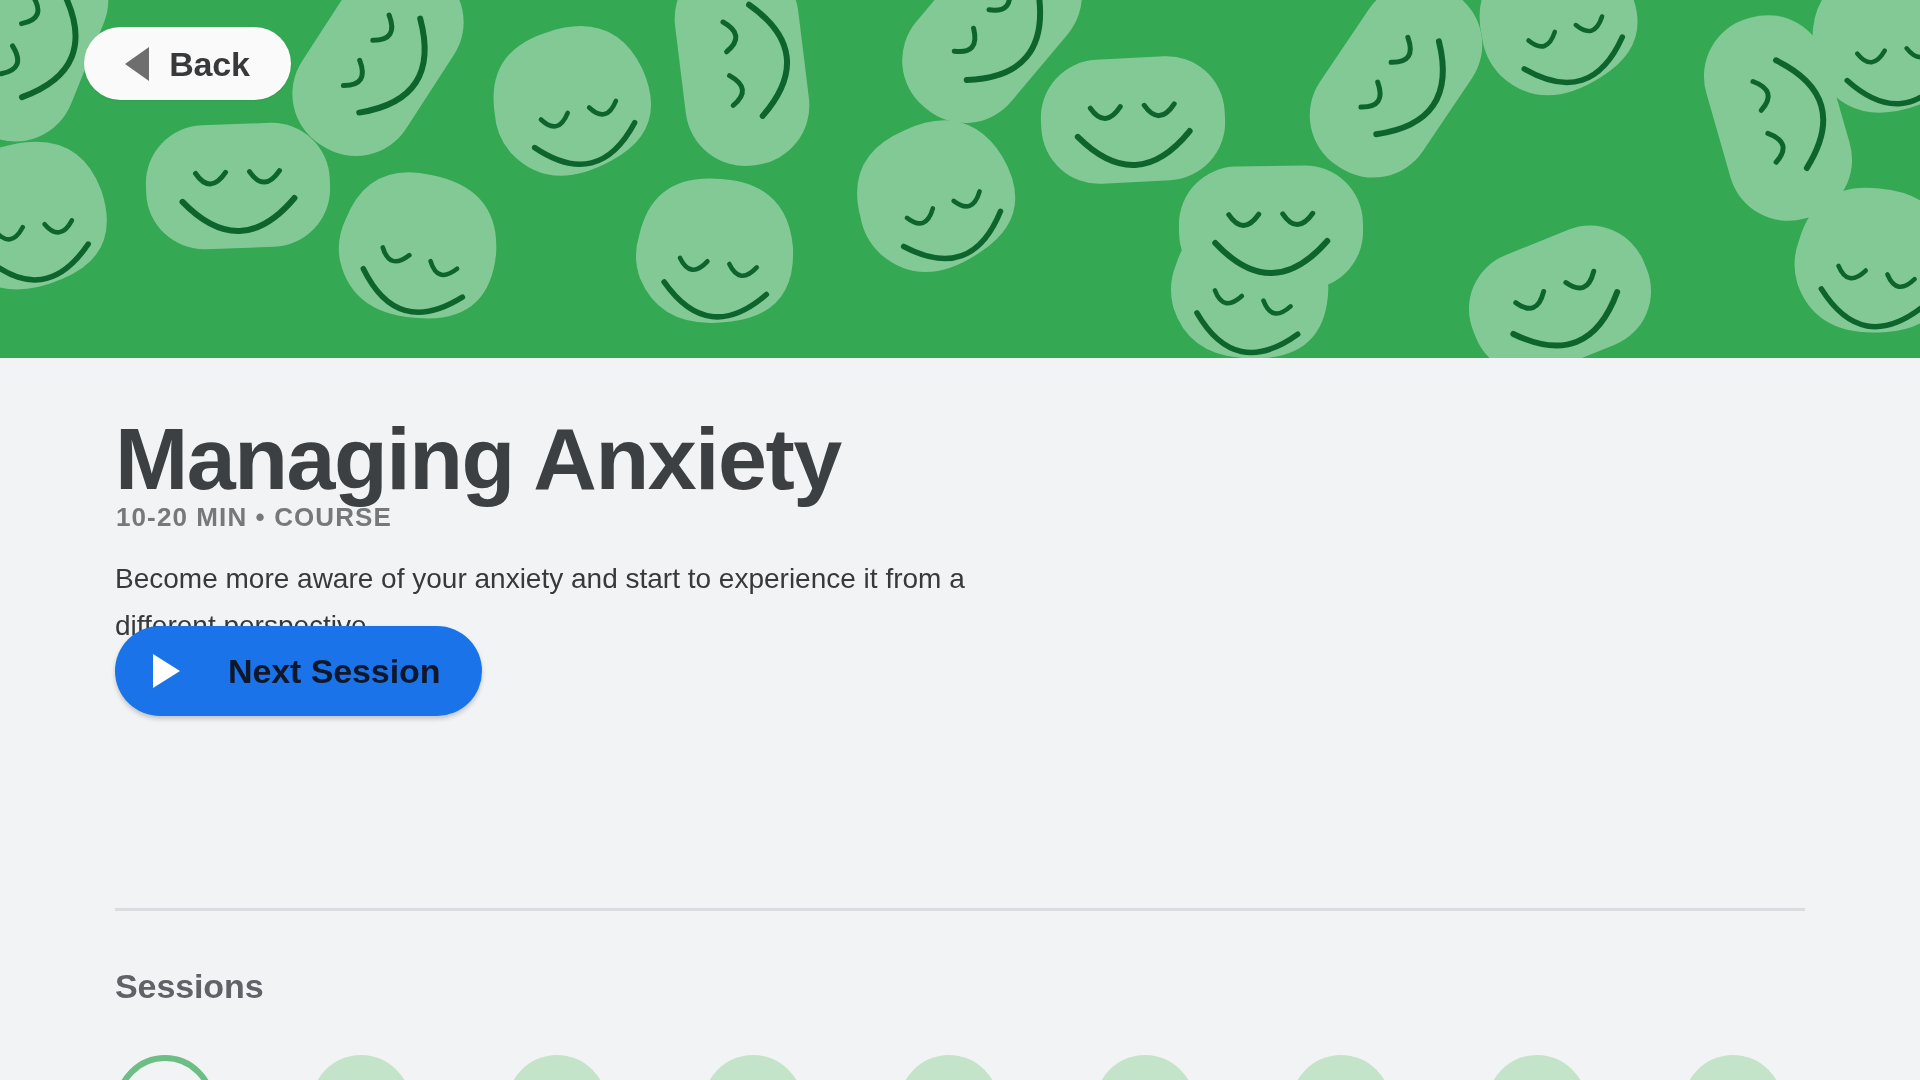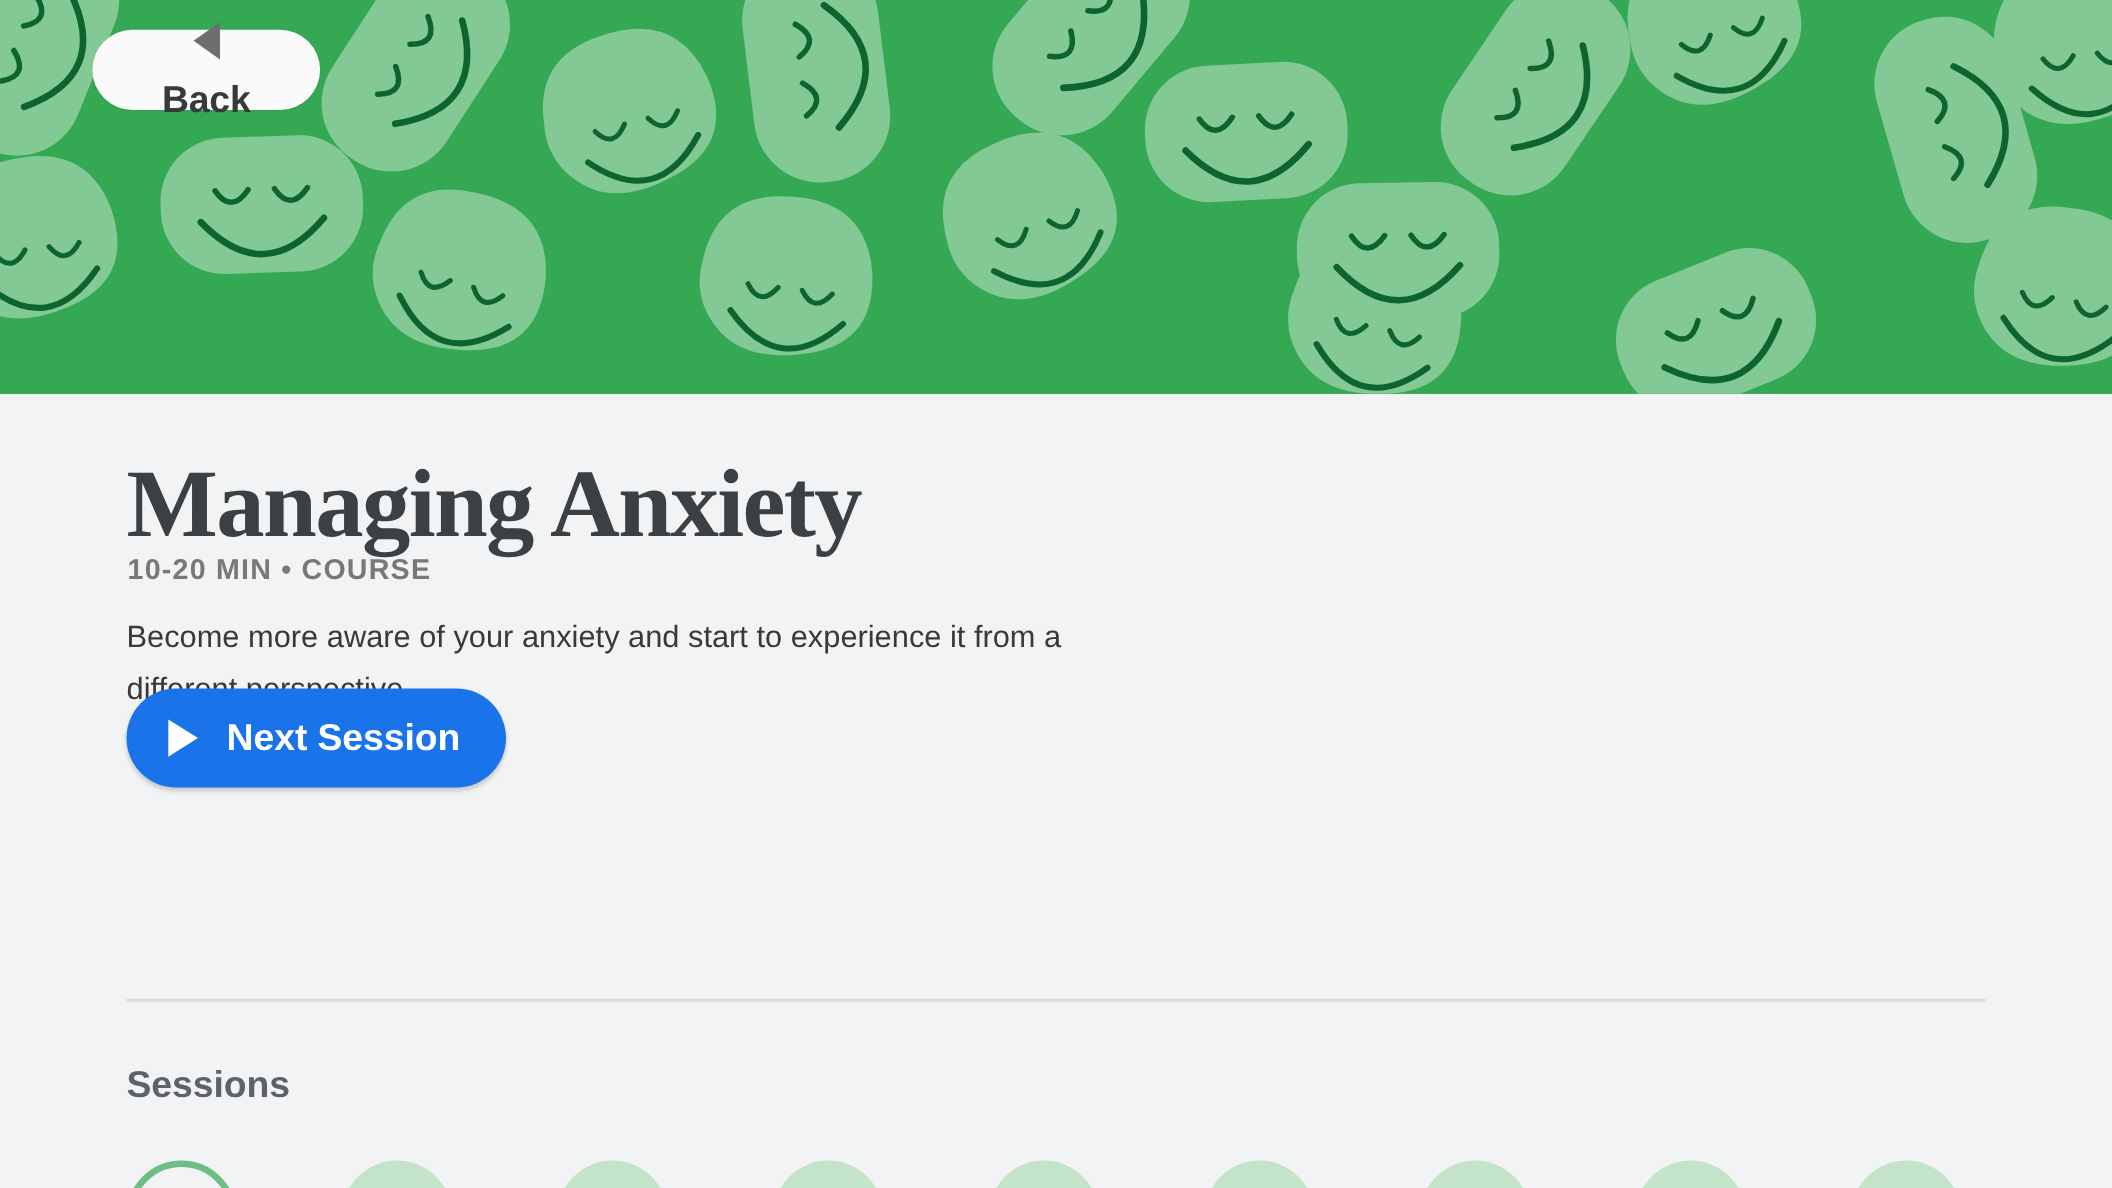--- a/index.html
+++ b/index.html
@@ -24,21 +24,20 @@
   .back-button {
     position:absolute; left:84px; top:27px;
     width:207px; height:73px;
     background:#FAFAFA;
     border-radius:40px;
     display:flex; align-items:center; justify-content:center;
     gap:20px;
     cursor:pointer;
     box-shadow:0 1px 2px rgba(0,0,0,0.06);
     z-index:5;
-    flex-direction:column;
   }
   .back-arrow {
     width:0; height:0;
     border-top:17px solid transparent;
     border-bottom:17px solid transparent;
     border-right:24px solid #6E6E6E;
     flex:none;
   }
   .back-label {
     font-size:34px; font-weight:700; color:#38393B;
@@ -46,21 +45,20 @@
   }
 
   
   .content { position:absolute; left:0; top:358px; width:1920px; }
 
   .page-title {
     position:absolute; left:115px; top:57px;
     font-size:88px; font-weight:700; color:#3C4043;
     letter-spacing:-1.5px; line-height:1;
     white-space:nowrap;
-    font-family:Liberation Serif, serif;
   }
   .meta-line {
     position:absolute; left:116px; top:144px;
     font-size:26px; font-weight:700; color:#76787A;
     letter-spacing:1.1px;
     white-space:nowrap;
   }
   .description {
     position:absolute; left:115px; top:197px;
     width:900px;
@@ -80,22 +78,22 @@
     font-family:"Liberation Sans", sans-serif;
   }
   .play-triangle {
     width:0; height:0;
     border-top:17px solid transparent;
     border-bottom:17px solid transparent;
     border-left:27px solid #FFFFFF;
     flex:none;
   }
   .next-session-label {
-    font-size:34px; font-weight:700; color:#ffffff;
-    letter-spacing:-0.1px; line-height:1;
+    font-size:34px; font-weight:700; color:#0f172a;
+    letter-spacing:-0.1px; line-height:1;margin-left:22px;
   }
 
   .divider {
     position:absolute; left:115px; top:550px;
     width:1690px; height:3px;
     background:#DADCE0;
   }
 
   .sessions-heading {
     position:absolute; left:115px; top:611px;

